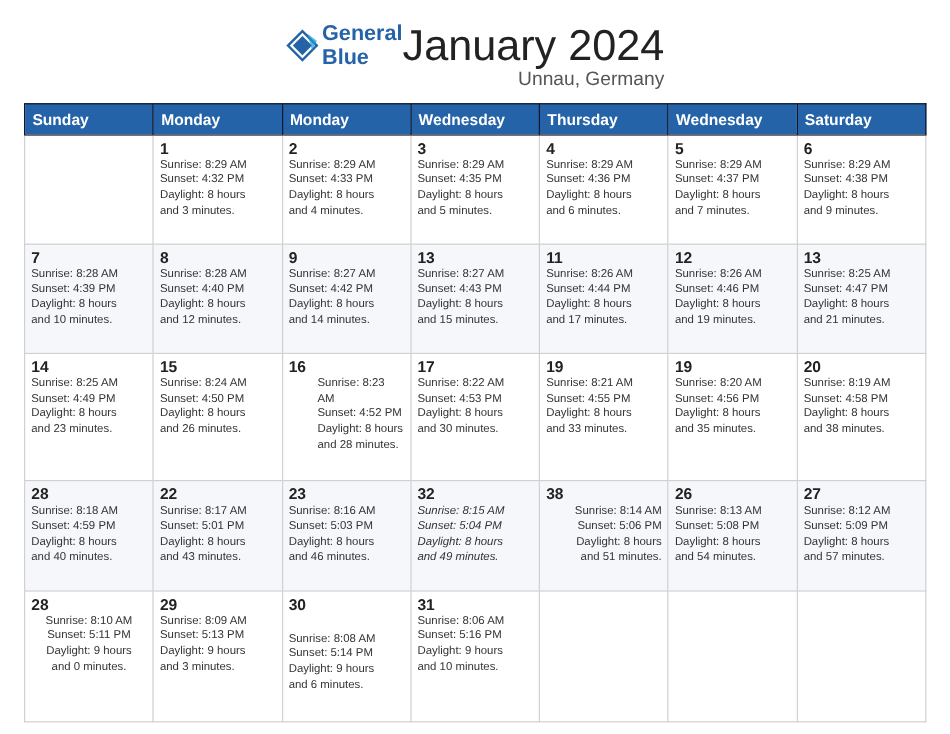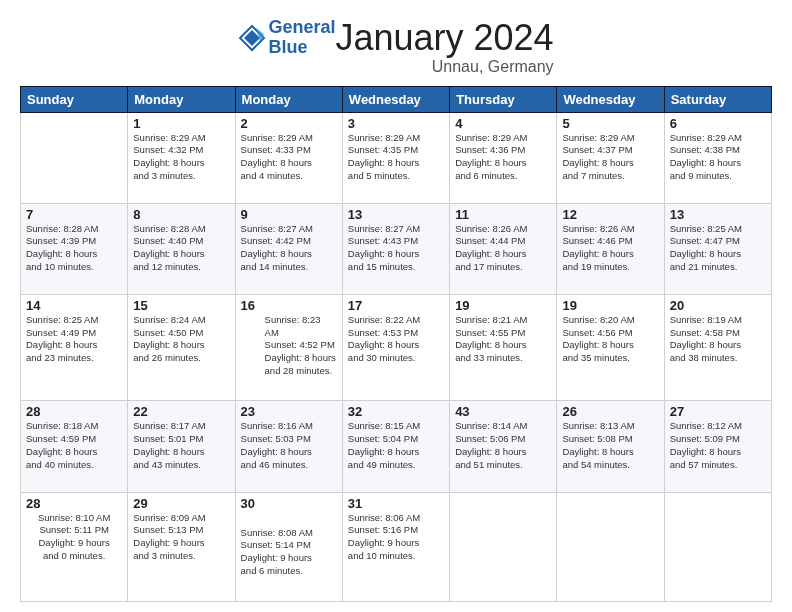--- a/index.html
+++ b/index.html
@@ -289,28 +289,28 @@
           </td>
           <td>
             <span class="day-num">23</span>
             <div class="day-info" style="white-space: pre-line;">Sunrise: 8:16 AM
 Sunset: 5:03 PM
 Daylight: 8 hours
 and 46 minutes.</div>
           </td>
           <td>
             <span class="day-num">32</span>
-            <div class="day-info" style="white-space: pre-line;">Sunrise: 8:15 AM
+            <div class="day-info" style="white-space: pre-line; font-style: italic;">Sunrise: 8:15 AM
 Sunset: 5:04 PM
 Daylight: 8 hours
 and 49 minutes.</div>
           </td>
           <td>
-            <span class="day-num">43</span>
-            <div class="day-info" style="white-space: pre-line;">Sunrise: 8:14 AM
+            <span class="day-num">38</span>
+            <div class="day-info" style="white-space: pre-line; text-align: right;">Sunrise: 8:14 AM
 Sunset: 5:06 PM
 Daylight: 8 hours
 and 51 minutes.</div>
           </td>
           <td>
             <span class="day-num">26</span>
             <div class="day-info" style="white-space: pre-line;">Sunrise: 8:13 AM
 Sunset: 5:08 PM
 Daylight: 8 hours
 and 54 minutes.</div>

